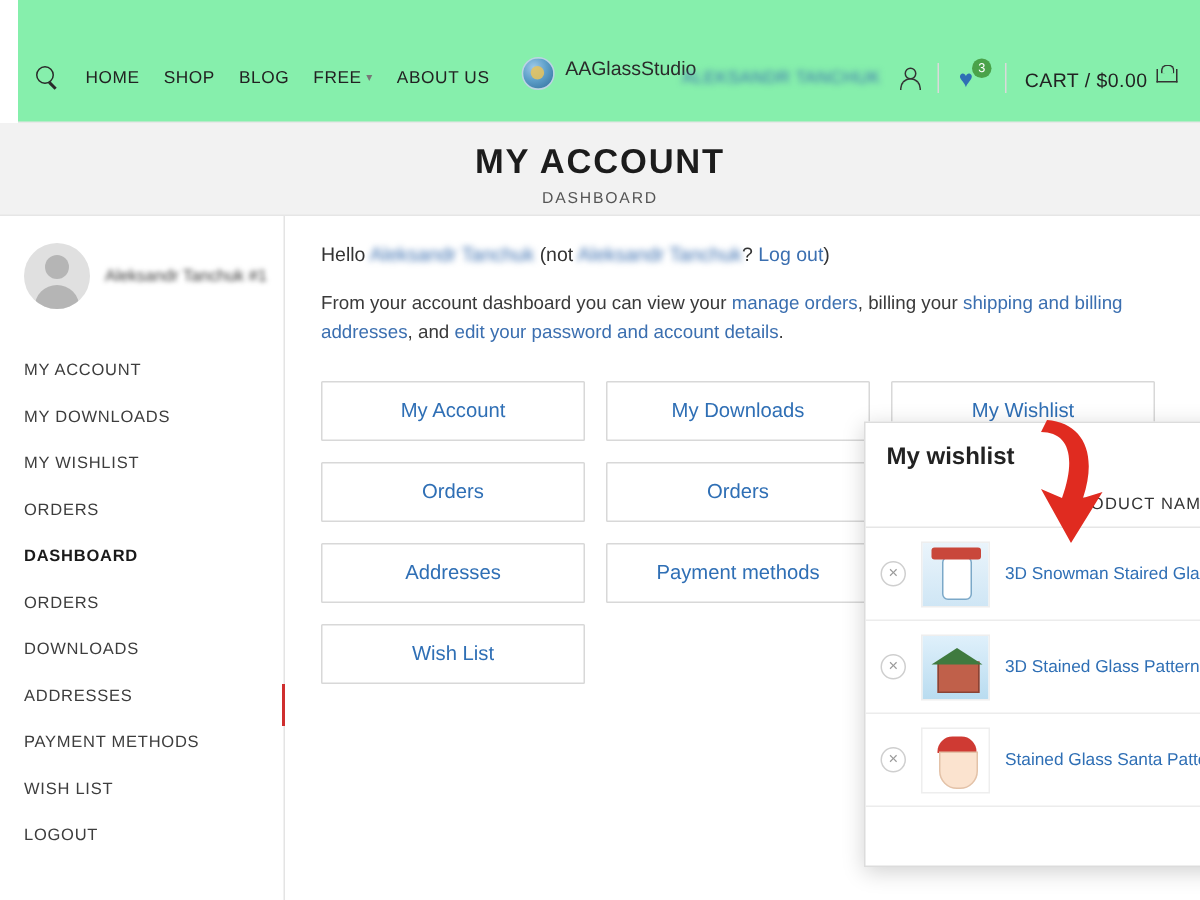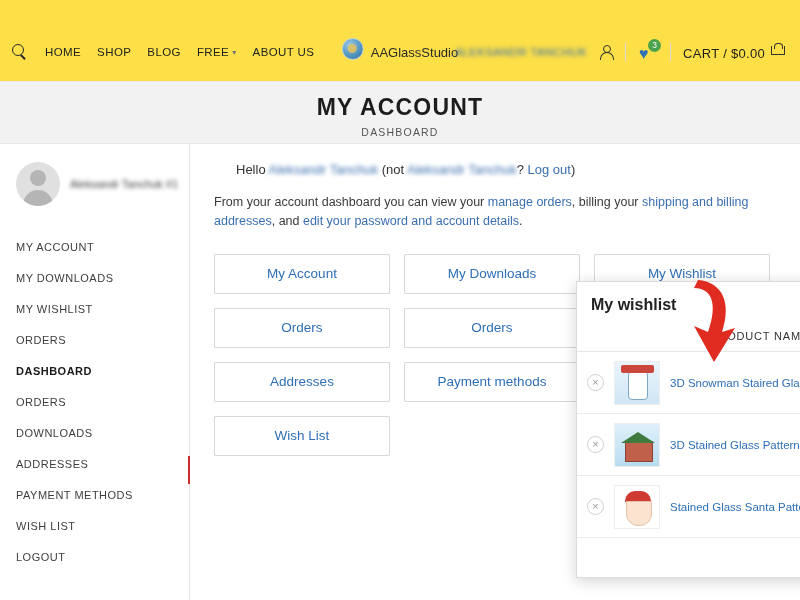--- a/index.html
+++ b/index.html
@@ -14,22 +14,23 @@
     position: relative;
     width: 800px; height: 600px;
     background: #ffffff;
     overflow: hidden;
   }
 
   
   .header {
     position: relative;
     height: 82px;
-    background: #fde047;
+    background: #86efac;
     border-bottom: 1px solid #e8e8e8;
+    margin-left: 12px;
   }
   .nav-left {
     position: absolute;
     left: 12px; top: 44px;
     display: flex; align-items: center; gap: 16px;
   }
   .search-icon {
     width: 15px; height: 15px;
     display: inline-block; position: relative;
     margin-right: 2px;
@@ -62,21 +63,21 @@
     margin-left: 3px;
     font-size: 8px;
     color: #777;
     vertical-align: middle;
   }
 
   .brand {
     position: absolute;
     left: 50%; top: 38px;
     transform: translateX(-50%);
-    display: flex; align-items: flex-end; gap: 7px;
+    display: flex; align-items: flex-start; gap: 7px;
   }
   .brand-logo {
     width: 22px; height: 22px;
     border-radius: 50%;
     background: radial-gradient(circle at 35% 30%, #9ec9e8 0%, #5d9fc9 45%, #2f6c99 100%);
     border: 1px solid #bcd4e4;
     position: relative;
   }
   .brand-logo::after {
     content: "";
@@ -266,21 +267,20 @@
   .main {
     flex: 1;
     padding: 18px 20px 0 24px;
     position: relative;
   }
   .hello {
     font-size: 13px;
     color: #333;
     margin-bottom: 16px;
     white-space: nowrap;
-    margin-left: 22px;
   }
   .blurred {
     filter: blur(2.2px);
     color: #3b6fb0;
   }
   .link { color: #3b6fb0; cursor: pointer; }
   .intro {
     font-size: 12.5px;
     color: #3a3a3a;
     line-height: 1.55;

